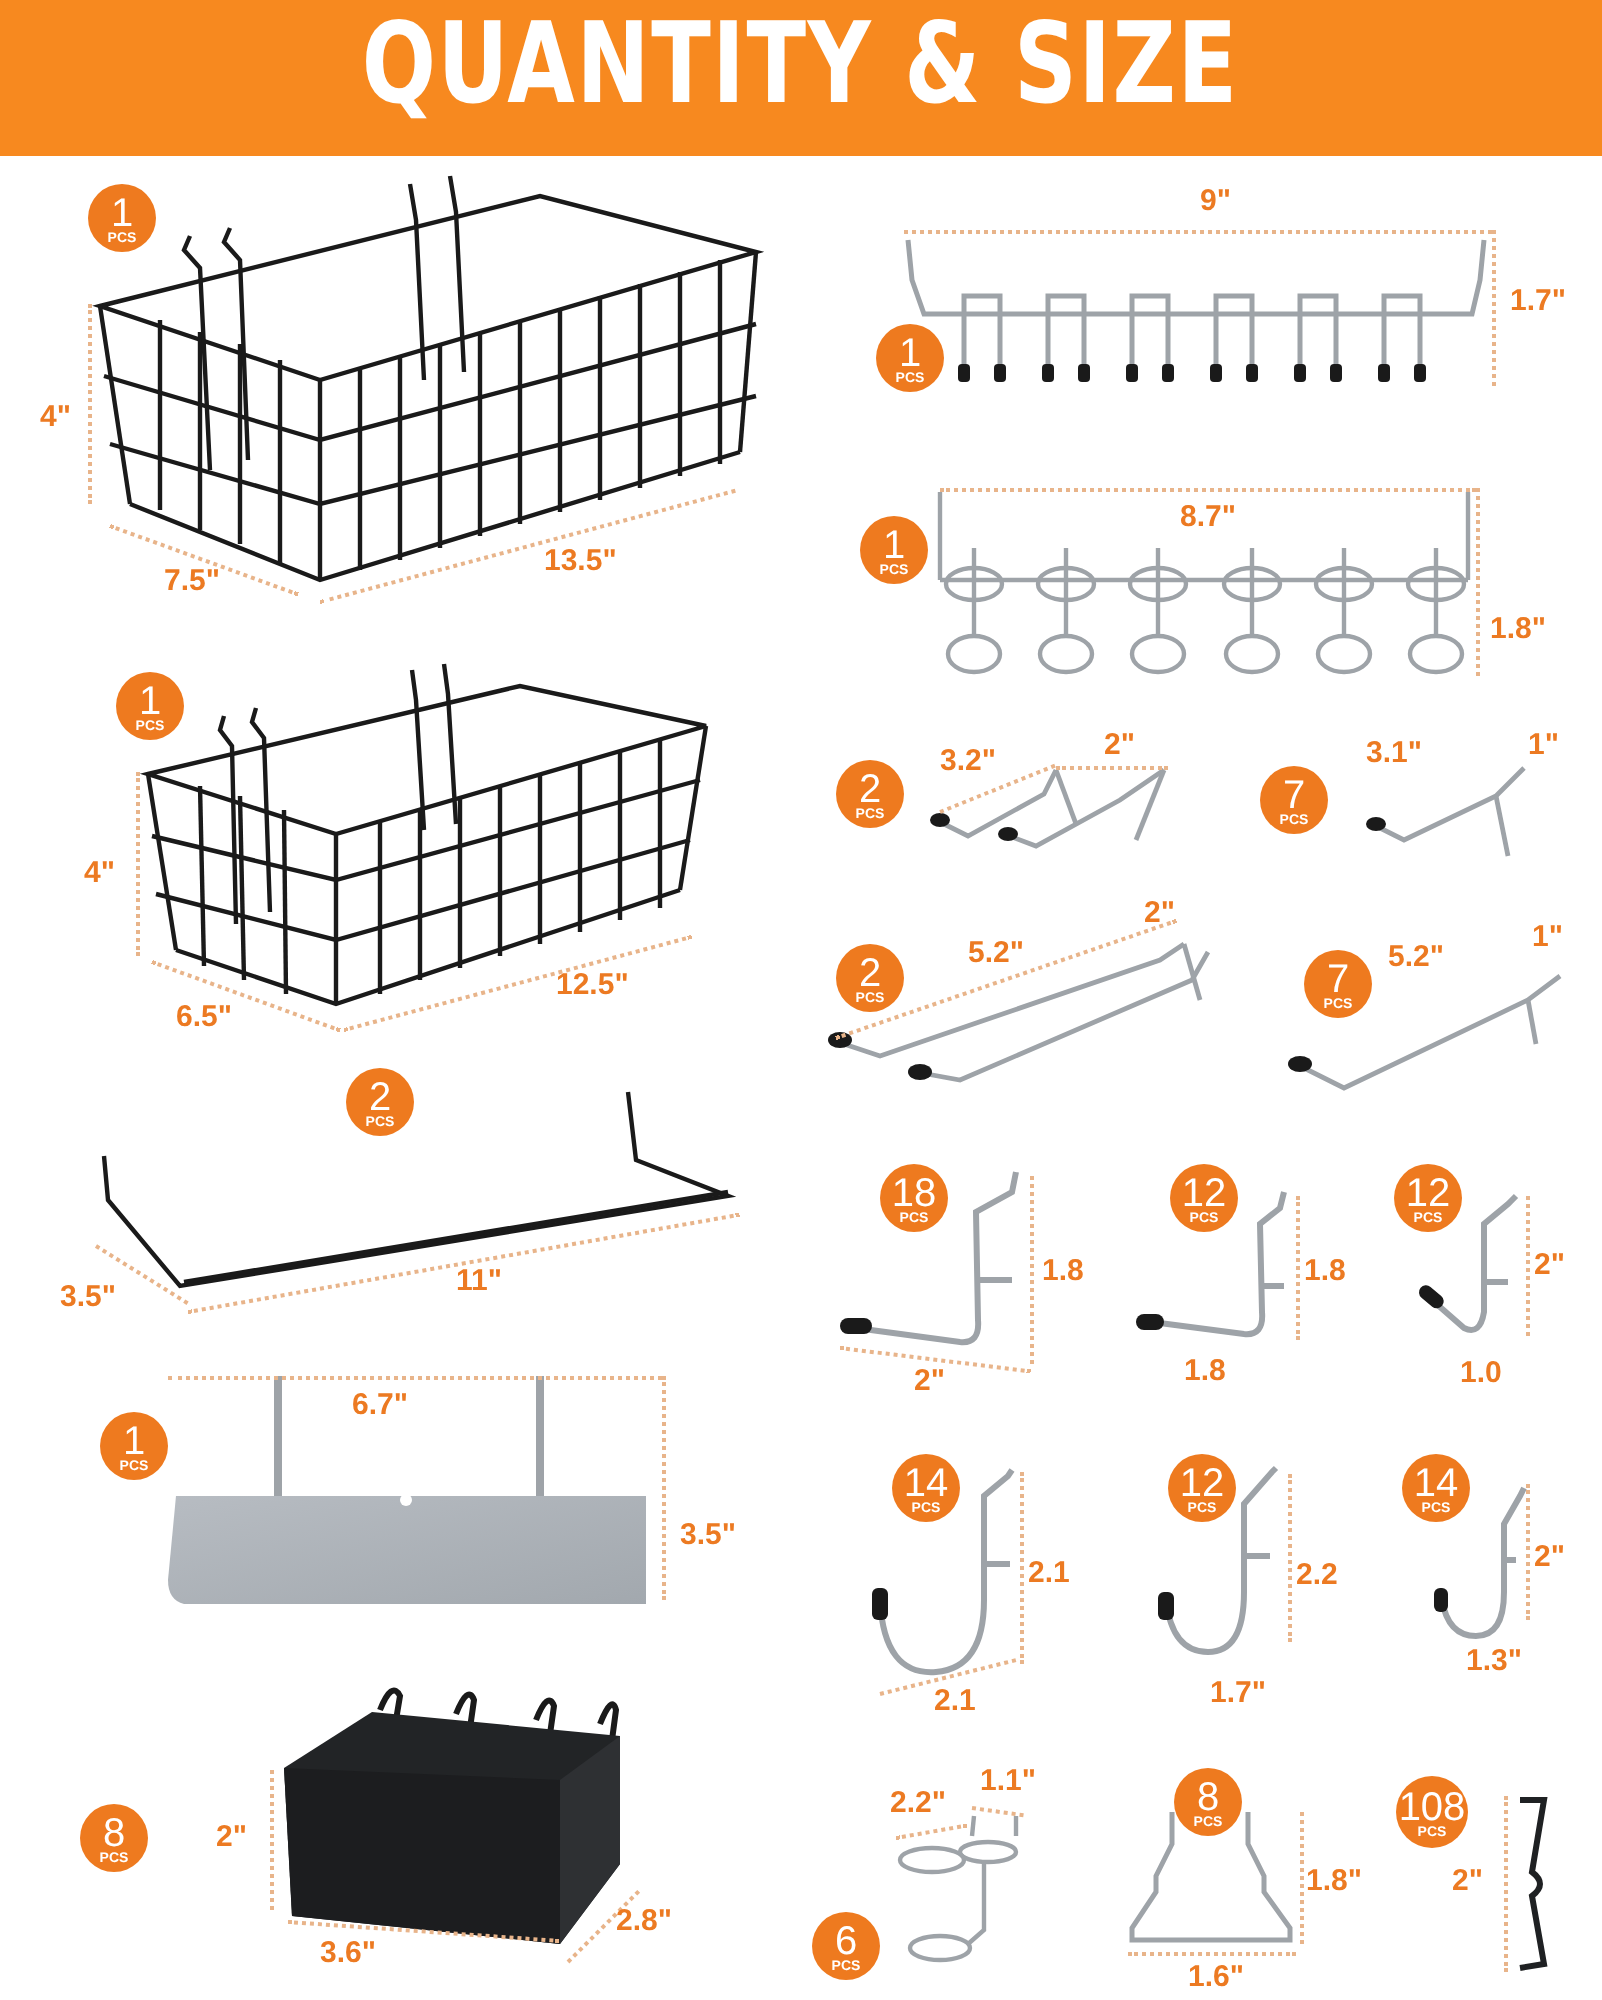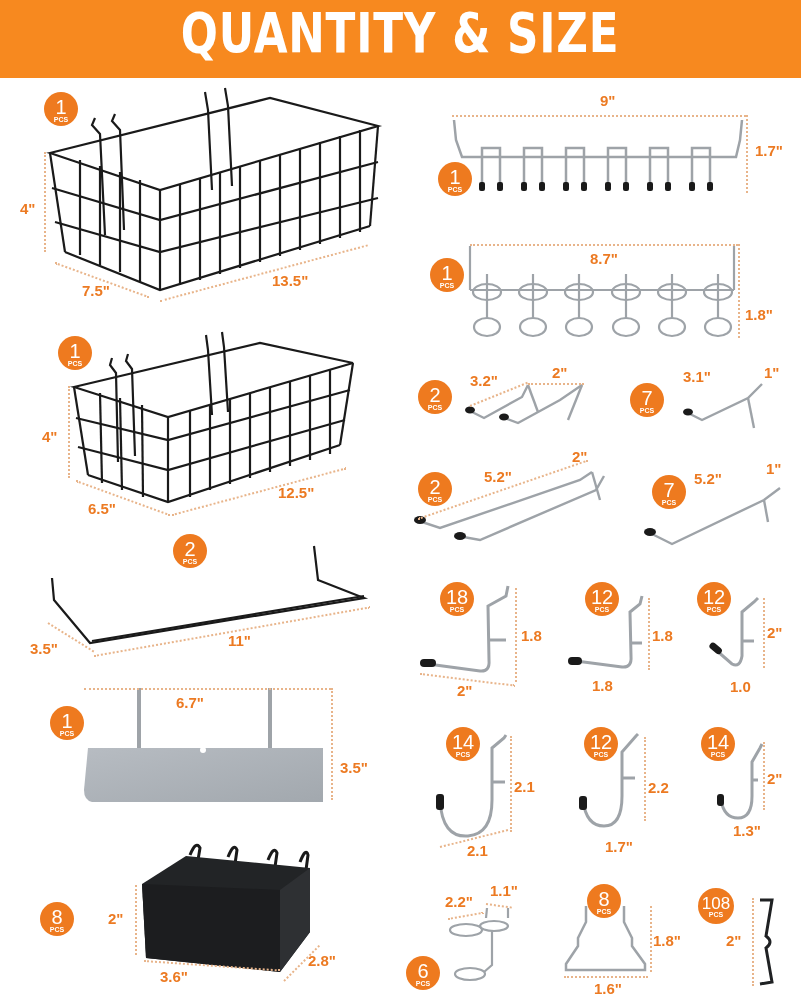--- a/index.html
+++ b/index.html
@@ -2,21 +2,21 @@
 <html><head>
 <meta charset="utf-8">
 <style>
   * { box-sizing: border-box; margin: 0; padding: 0; }
   body { width: 801px; height: 1000px; background: #ffffff; position: relative; overflow: hidden; font-family: "Liberation Sans", sans-serif; }
   .banner { position: absolute; left: 0; top: 0; width: 801px; height: 78px; background: #f7891f; display: flex; align-items: flex-start; justify-content: center; }
   .banner-title { color: #fff; font-family: "DejaVu Sans", sans-serif; font-weight: bold; font-size: 56px; letter-spacing: 1px; transform: scaleX(0.78); }
   .badge { position: absolute; width: 34px; height: 34px; border-radius: 50%; background: #ee7a1f; color: #fff; display: flex; flex-direction: column; align-items: center; justify-content: center; line-height: 1; }
   .badge .n { font-size: 20px; font-weight: normal; margin-top: 1px; }
   .badge .p { font-size: 7px; font-weight: bold; margin-top: -1px; }
-  .badge.sm .n { font-size: 17px; }
+  .badge.sm .n { font-size: 20px; }
   .dim { position: absolute; color: #ec7a22; font-weight: bold; font-size: 15px; white-space: nowrap; }
   .dot-h { position: absolute; border-top: 2px dotted #e8b48a; height: 0; }
   .dot-v { position: absolute; border-left: 2px dotted #e8b48a; width: 0; }
   svg { position: absolute; overflow: visible; }
   .item { position: absolute; }
 </style>
 </head>
 <body>
 
 <div class="banner">

